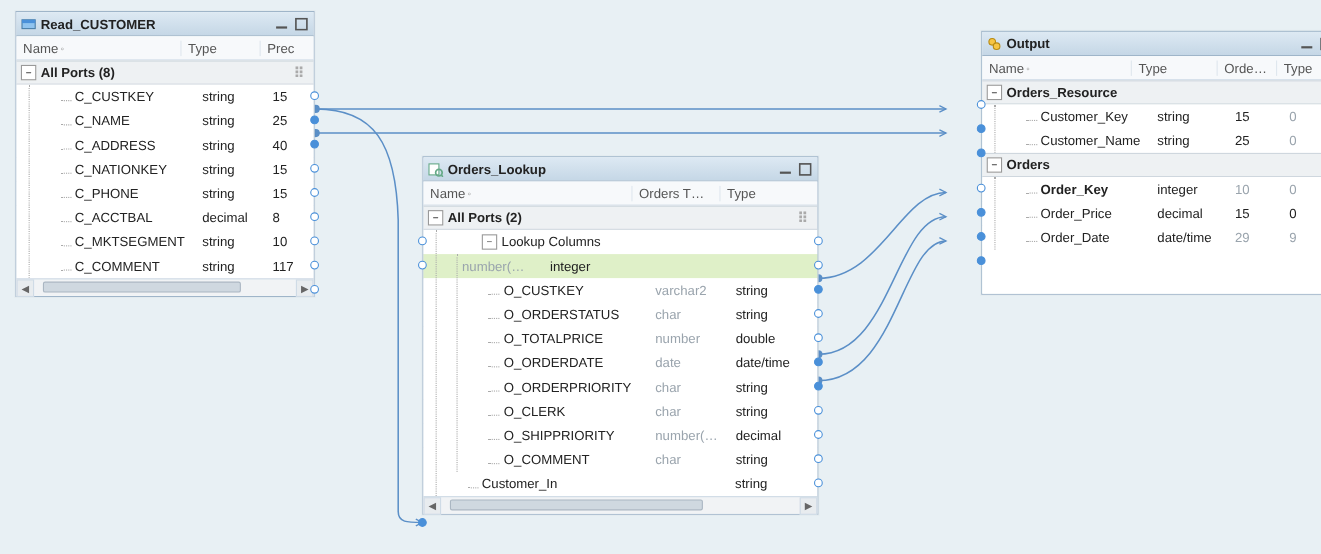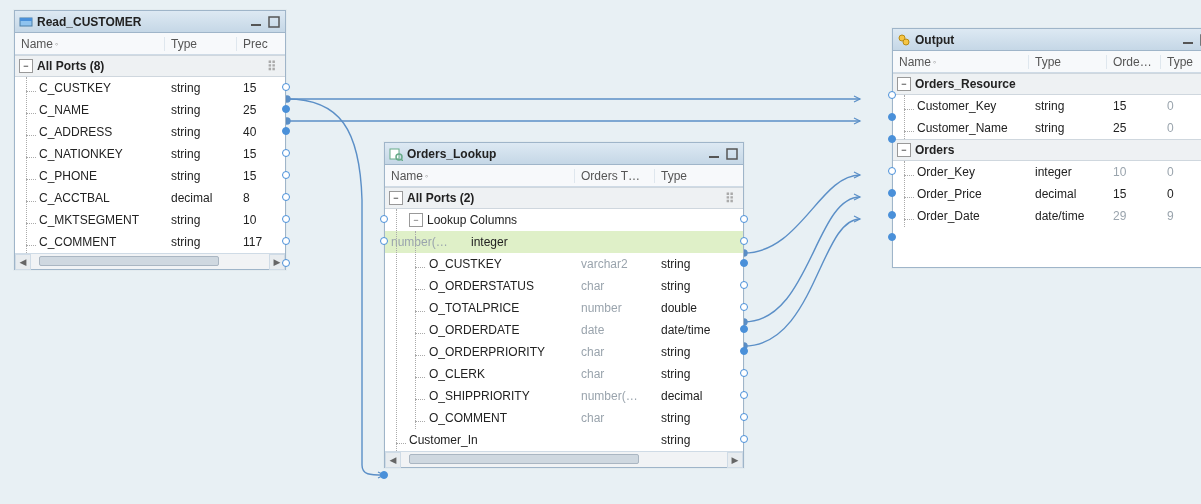--- a/index.html
+++ b/index.html
@@ -73,21 +73,21 @@
     border-bottom: 1px solid #cfd7de;
     font-weight: bold;
   }
   .grouprow2 {
     background: #f6f7f8;
   }
   .grouprow .toggle, .grouprow2 .toggle, .row .indent1, .row .indent2 {
     display:inline-flex;align-items:center;justify-content:center;
   }
   .toggle { width:14px;height:14px;font-size:9px;color:#555;border:1px solid #999;background:#fff;margin:0 4px 0 4px; line-height:9px;}
-  .row { background:#fff; }
+  .row { background:#fff;padding-left:29px; }
   .row.highlight { background:#dff0c8; }
   .row .cell { padding: 0 6px; white-space:nowrap; overflow:hidden; text-overflow:ellipsis; }
   .muted { color:#9aa4ad; }
   .port-dot {
     position:absolute;
     width:8px;height:8px;border-radius:50%;
     background:#fff;border:1.5px solid #4a90d9;
   }
   .port-dot.filled { background:#4a90d9; }
   .scrollbar-h {
@@ -392,21 +392,21 @@
           <div class="cell" style="width:54px;">25</div>
           <div class="cell muted" style="width:56px;">0</div>
         </div>
 
     <div class="grouprow">
       <span class="toggle">−</span>
       <span>Orders</span>
     </div>
     <div class="tree-guide" style="left:11px;top:88px;height:66px;"></div>
     <div class="row">
-          <div class="cell" style="width:136px;padding-left:24px;position:relative;"><span style="position:absolute;left:11px;top:10px;width:10px;border-top:1px dotted #aaa;"></span><span>Order_Key</span></div>
+          <div class="cell" style="width:136px;padding-left:24px;position:relative;font-weight:bold;"><span style="position:absolute;left:11px;top:10px;width:10px;border-top:1px dotted #aaa;"></span><span>Order_Key</span></div>
           <div class="cell" style="width:78px;">integer</div>
           <div class="cell muted" style="width:54px;">10</div>
           <div class="cell muted" style="width:56px;">0</div>
         </div>
     <div class="row">
           <div class="cell" style="width:136px;padding-left:24px;position:relative;"><span style="position:absolute;left:11px;top:10px;width:10px;border-top:1px dotted #aaa;"></span><span>Order_Price</span></div>
           <div class="cell" style="width:78px;">decimal</div>
           <div class="cell" style="width:54px;">15</div>
           <div class="cell" style="width:56px;">0</div>
         </div>

